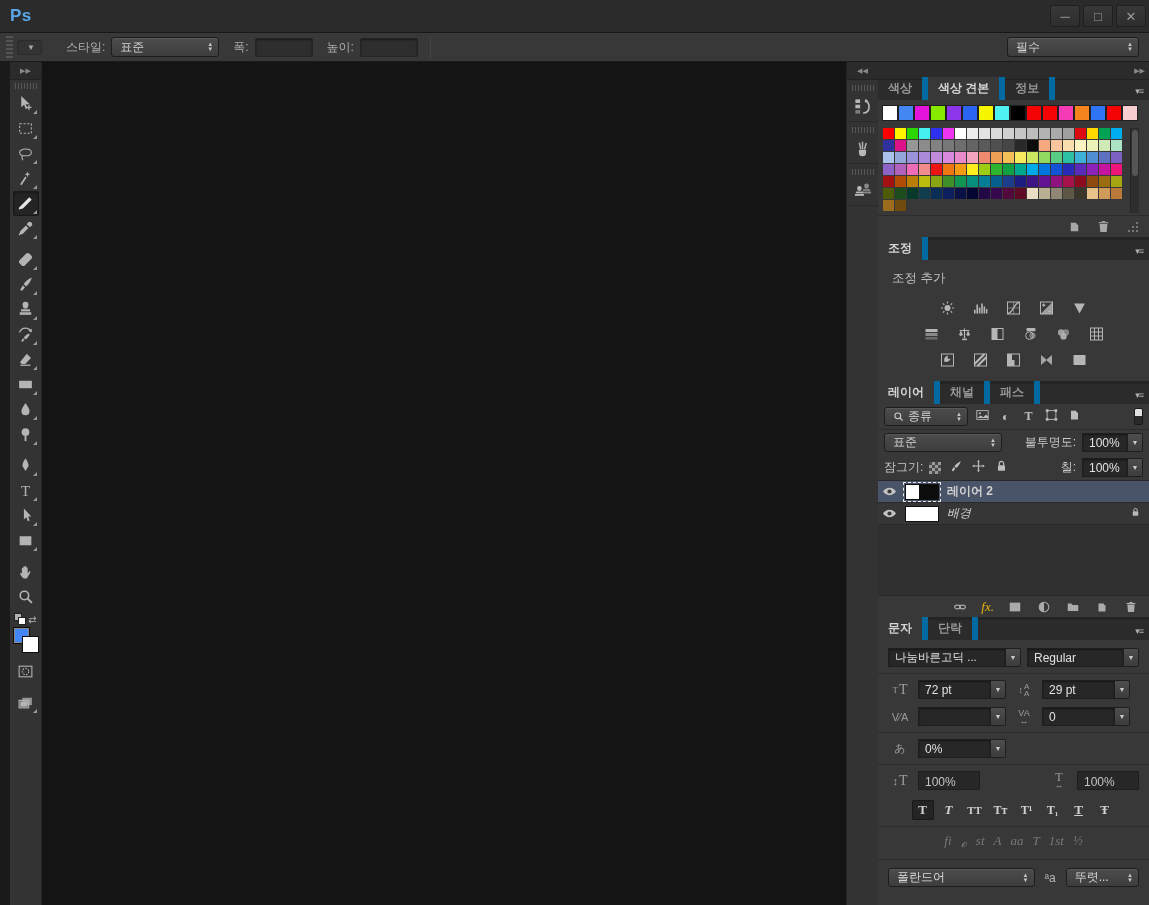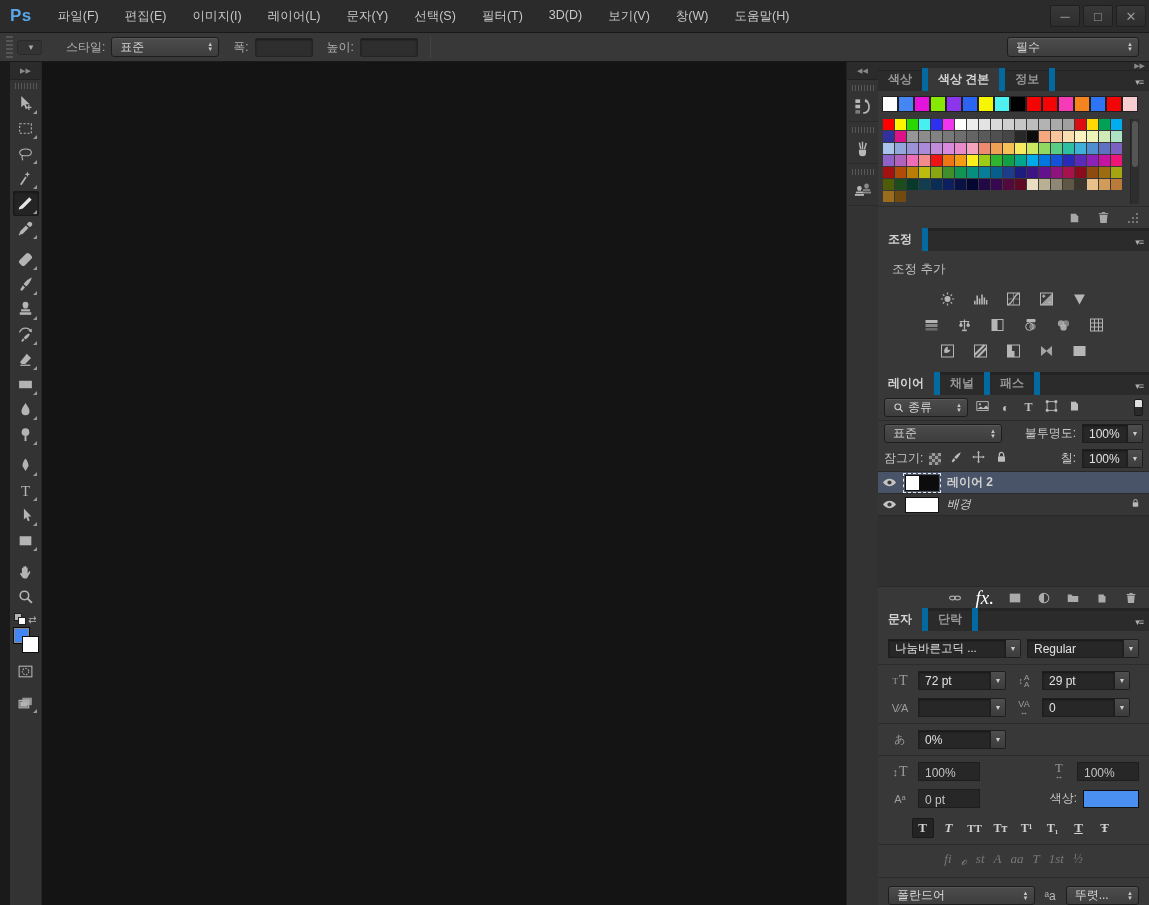--- a/index.html
+++ b/index.html
@@ -142,21 +142,21 @@
   .thumb.sel-border { outline:1px dashed #e8e8e8; outline-offset:1px; }
   .lname { flex:0 1 auto; }
   .lname.italic { font-style:italic; }
   .llock { margin-left:auto; }
   .llock svg { width:11px; height:12px; }
   .llock svg * { fill:#b8b8b8; } .llock svg .st { fill:none; stroke:#b8b8b8; }
   .layers-foot { height:22px; background:#383838; display:flex; align-items:center; justify-content:flex-end;
     gap:13px; padding-right:10px; border-top:1px solid #2a2a2a; color:#b0b0b0; }
   .layers-foot svg { width:16px; height:14px; }
   .layers-foot svg * { fill:#ababab; } .layers-foot svg .st { fill:none; stroke:#ababab; }
-  .fx-text { font-family:"Liberation Serif", serif; font-style:italic; font-size:19px; color:#ffffff; }
+  .fx-text { font-family:"Liberation Serif", serif; font-style:italic; font-size:13px; color:#eab308; }
 
   
   .char-panel { flex:1; margin-bottom:0; }
   .crow { display:flex; align-items:center; padding:4px 10px; gap:6px; color:#c4c4c4; font-size:12px; }
   .crow.sep { border-top:1px solid #2c2c2c; margin-top:2px; padding-top:6px; }
   .ci { width:24px; color:#9c9c9c; font-size:11px; display:flex; align-items:center; justify-content:center; gap:1px; flex:0 0 24px; }
   .ci .big { font-size:14px; font-family:"Liberation Serif",serif; }
   .ci .sm { font-size:9px; }
   .stack { display:flex; flex-direction:column; align-items:center; line-height:8px; font-size:9px; }
   .stylebtns { display:flex; gap:4px; justify-content:center; padding:6px 0 4px; }
@@ -171,33 +171,20 @@
   .aa-ic { color:#b8b8b8; font-size:12px; margin:0 4px; }
   .color-swatch { width:56px; height:18px; border:1px solid #111; }
 </style>
 </head>
 <body>
 
 <div class="app">
 
   <div class="titlebar">
     <div class="ps-logo">Ps</div>
-    <nav class="menus">
-        <span class="menu-item">파일(F)</span>
-        <span class="menu-item">편집(E)</span>
-        <span class="menu-item">이미지(I)</span>
-        <span class="menu-item">레이어(L)</span>
-        <span class="menu-item">문자(Y)</span>
-        <span class="menu-item">선택(S)</span>
-        <span class="menu-item">필터(T)</span>
-        <span class="menu-item">3D(D)</span>
-        <span class="menu-item">보기(V)</span>
-        <span class="menu-item">창(W)</span>
-        <span class="menu-item">도움말(H)</span>
-      </nav>
     <div class="win-controls">
       <div class="winbtn">─</div>
       <div class="winbtn">□</div>
       <div class="winbtn">✕</div>
     </div>
   </div>
 
   <div class="optionsbar">
     <div class="vgrip"></div>
     <div class="tool-preview">
@@ -929,28 +916,20 @@
           <span class="ci" style="margin-left:auto">
               <span class="stack">
                 <span class="big" style="font-size:12px">T</span>
                 <span>↔</span>
               </span>
             </span>
           <span class="val numfield" style="width:62px;background:#272727;border:1px solid #1e1e1e;height:19px;padding:0 6px">
               <span>100%</span>
             </span>
         </div>
-        <div class="crow">
-          <span class="ci">Aᵃ</span>
-          <span class="val numfield" style="width:62px;background:#272727;border:1px solid #1e1e1e;height:19px;padding:0 6px">
-              <span>0 pt</span>
-            </span>
-          <span style="margin-left:auto">색상:</span>
-          <span class="color-swatch" style="background: rgb(74, 144, 242);"></span>
-        </div>
         <div class="stylebtns">
           <span class="sbtn active">T</span>
           <span class="sbtn it">T</span>
           <span class="sbtn" style="font-size:11px">TT</span>
           <span class="sbtn" style="font-size:12px">Tᴛ</span>
           <span class="sbtn" style="font-size:12px">T¹</span>
           <span class="sbtn" style="font-size:12px">T₁</span>
           <span class="sbtn ul">T</span>
           <span class="sbtn">Ŧ</span>
         </div>

